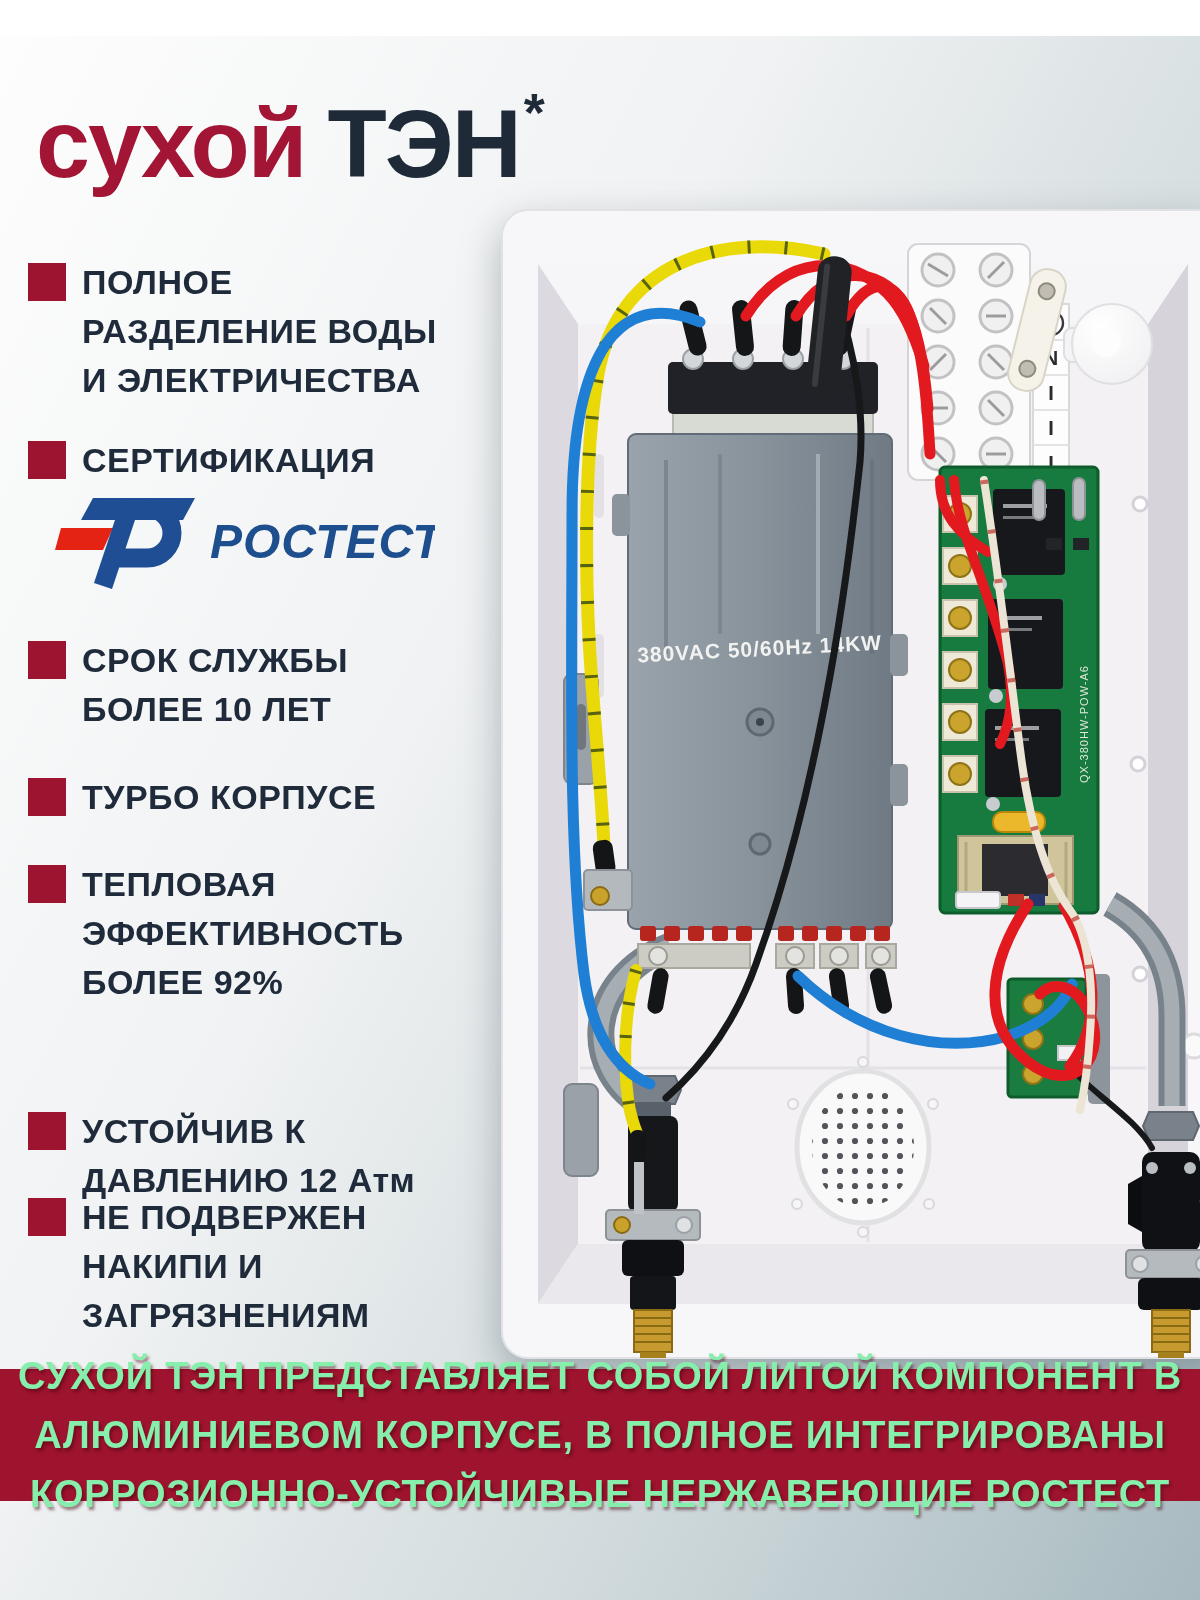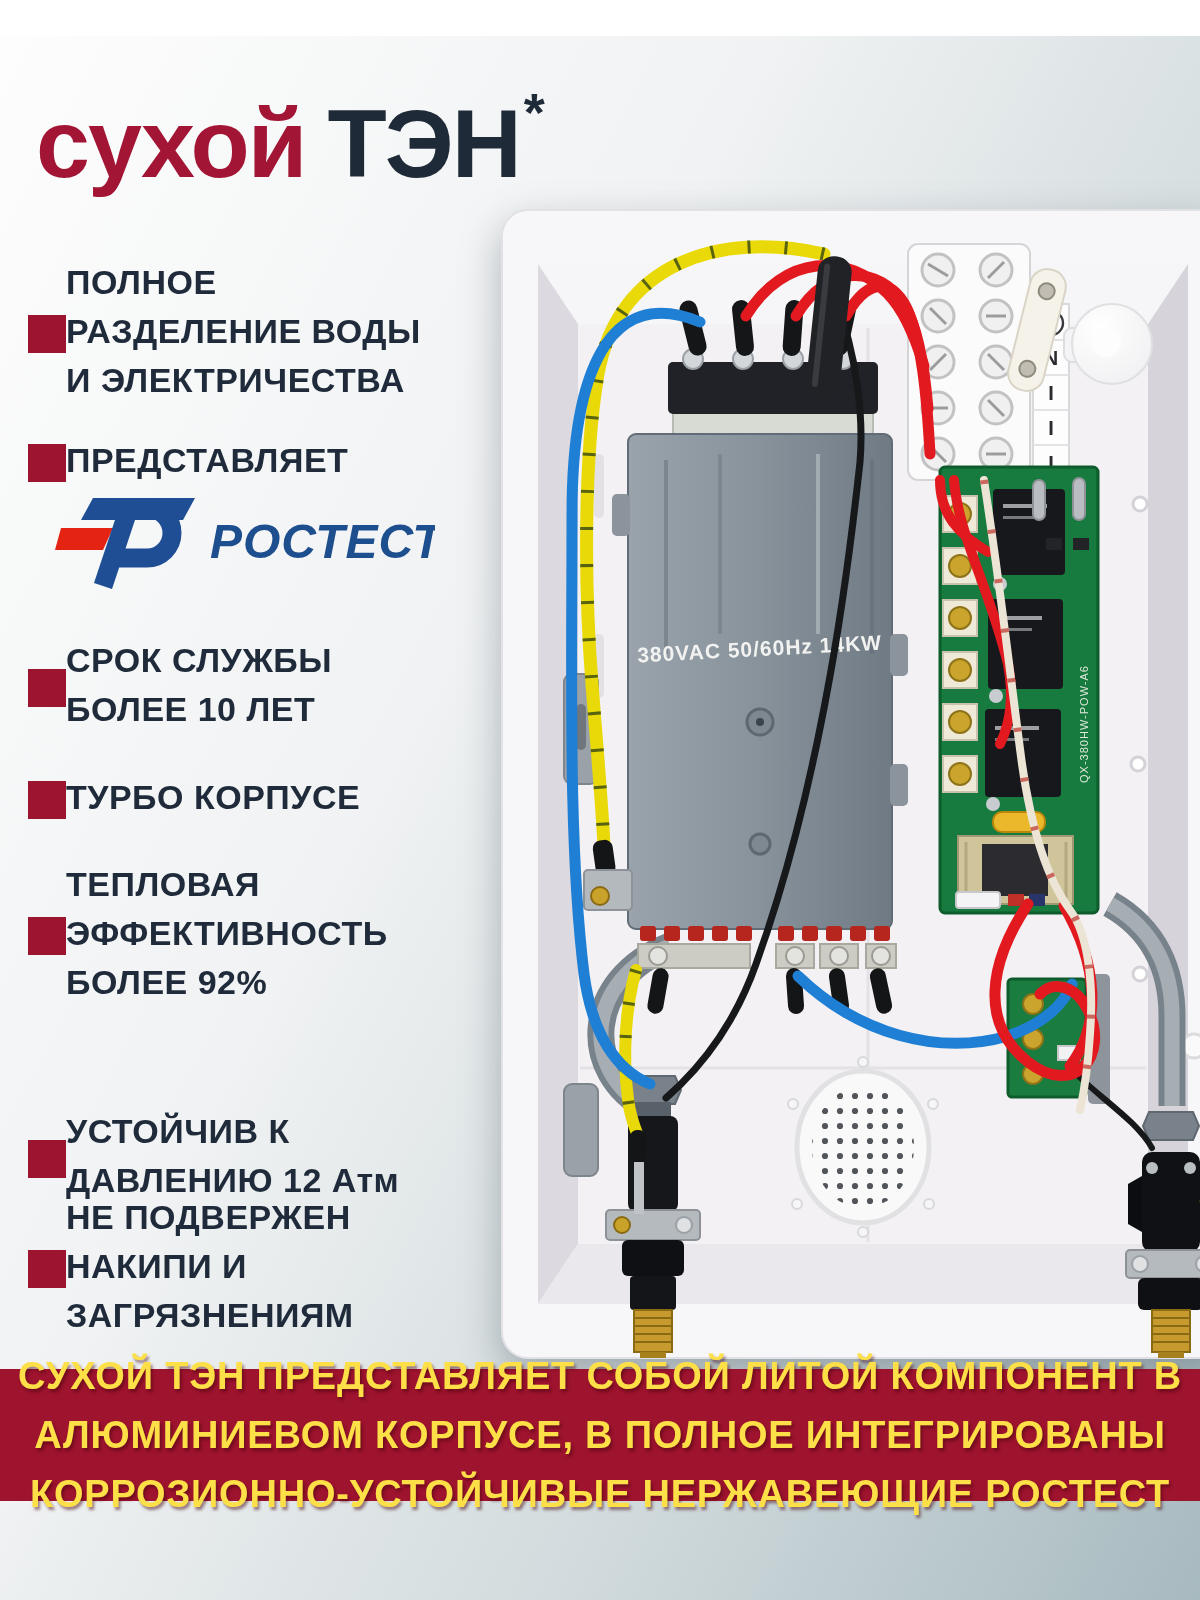--- a/index.html
+++ b/index.html
@@ -8,30 +8,30 @@
     background:linear-gradient(118deg,#fdfdfd 0%,#f0f2f3 38%,#cfd9db 70%,#a6b9bf 100%);
     font-family:"Liberation Sans",sans-serif;
     margin-top:36px;
   }
   
   .title{position:absolute;left:36px;top:48px;font-weight:bold;font-size:97px;letter-spacing:-2px;line-height:1.05;white-space:nowrap;}
   .title .red{color:#a31535;}
   .title .dark{color:#1e2a38;margin-left:22px;}
   .title .ast{color:#1e2a38;font-size:54px;vertical-align:46px;margin-left:4px;}
   
-  .feature{position:absolute;left:28px;display:flex;width:470px;align-items:center;}
+  .feature{position:absolute;left:28px;display:flex;gap:16px;width:470px;}
   .feature .sq{flex:none;width:38px;height:38px;margin-top:5px;background:#9c1430;}
   .feature .txt{font-size:34px;font-weight:bold;color:#1f2b3a;line-height:49px;letter-spacing:.5px;white-space:pre-line;}
   
   .logo{position:absolute;left:55px;top:450px;}
   
   .banner{
     position:absolute;left:0;top:1333px;width:1200px;height:132px;background:#9e132e;
     display:flex;flex-direction:column;justify-content:center;align-items:center;
-    color:#fde047;font-weight:bold;font-size:38px;line-height:59px;letter-spacing:.8px;
+    color:#86efac;font-weight:bold;font-size:38px;line-height:59px;letter-spacing:.8px;
     text-align:center;text-shadow:2px 3px 3px rgba(70,5,15,.5);white-space:nowrap;
   }
   
   .device{position:absolute;left:488px;top:168px;width:760px;height:1160px;
     filter:drop-shadow(0 16px 20px rgba(70,85,95,.40));}
 </style>
 </head>
 <body>
 
 <div class="canvas">
@@ -39,21 +39,21 @@
   <div class="title"><span class="red">сухой</span><span class="dark">ТЭН</span><span class="ast">*</span></div>
 
   <div class="feature" style="top:222px">
     <div class="sq"></div>
     <div class="txt">ПОЛНОЕ
 РАЗДЕЛЕНИЕ ВОДЫ
 И ЭЛЕКТРИЧЕСТВА</div>
   </div>
   <div class="feature" style="top:400px">
     <div class="sq"></div>
-    <div class="txt">ПРЕДСТАВЛЯЕТ</div>
+    <div class="txt">СЕРТИФИКАЦИЯ</div>
   </div>
 
   <svg class="logo" width="380" height="105" viewBox="0 0 380 105">
     <polygon points="0,64 6,42 58,42 48,64" fill="#e42313"></polygon>
     <polygon points="38,12 140,12 128,34 26,34" fill="#1f4e94"></polygon>
     <path d="M 48 100 L 72 28 Q 74 22 80 22 L 92 22 A 25 25 0 0 1 92 72 L 62 72" fill="none" stroke="#1f4e94" stroke-width="19"></path>
     <text x="155" y="72" font-size="48" font-weight="bold" font-style="italic" letter-spacing="1" fill="#1d4e8e">РОСТЕСТ</text>
   </svg>
 
   <div class="feature" style="top:600px">

